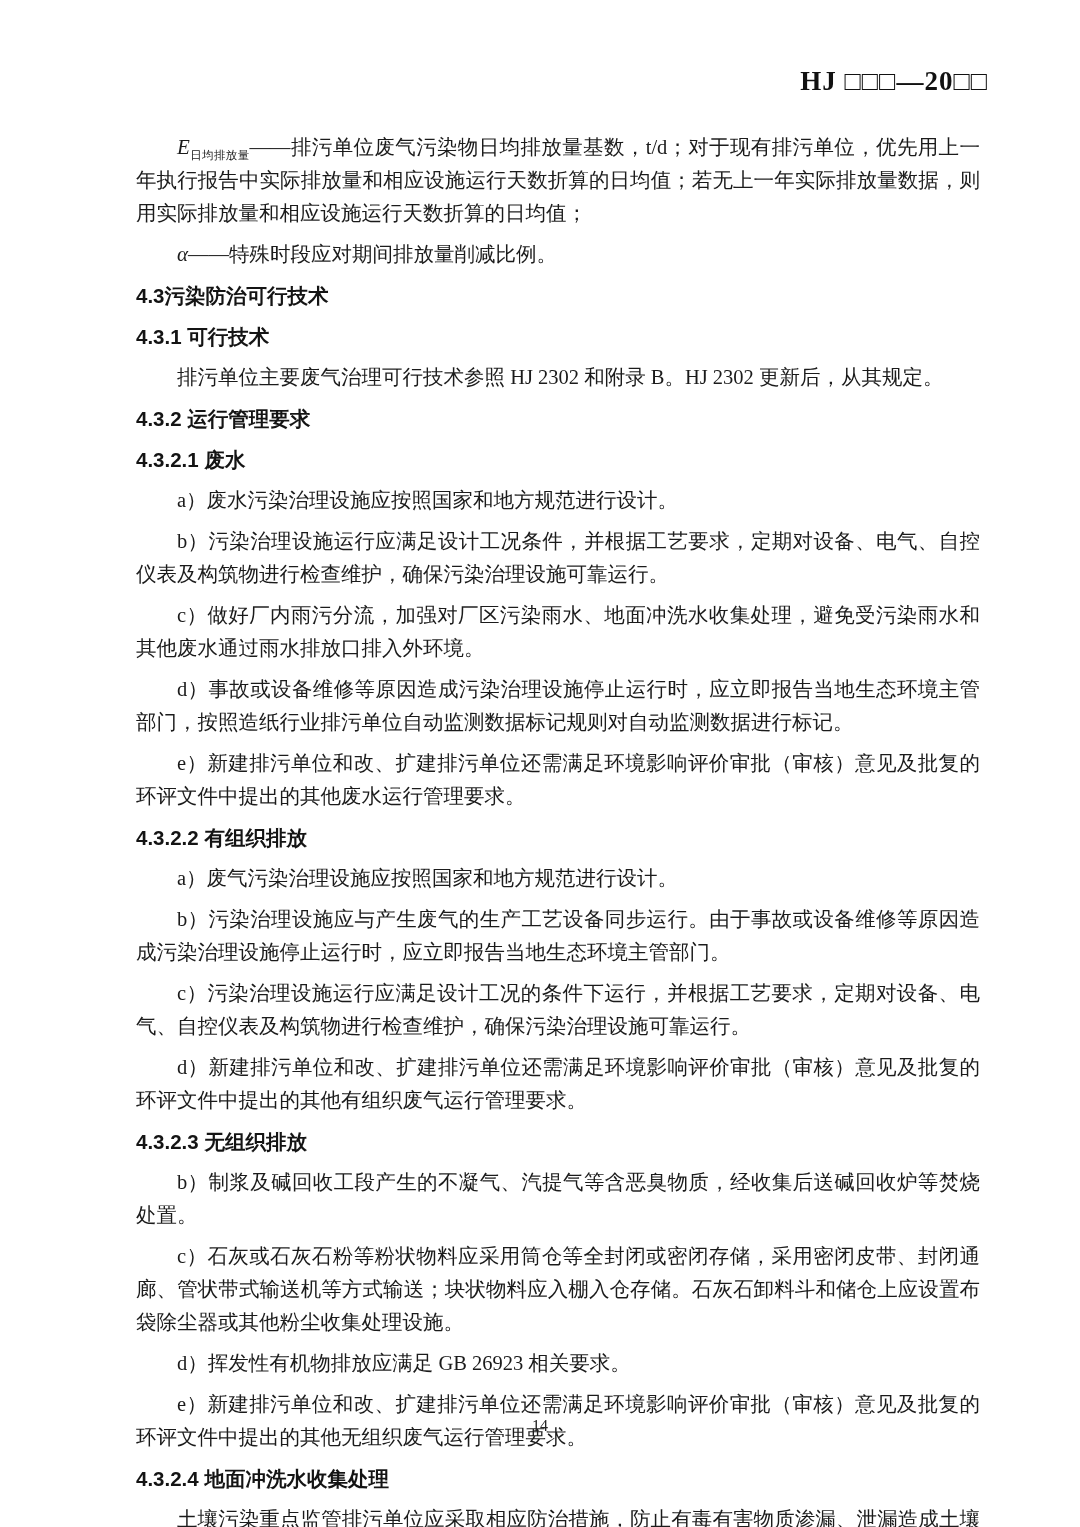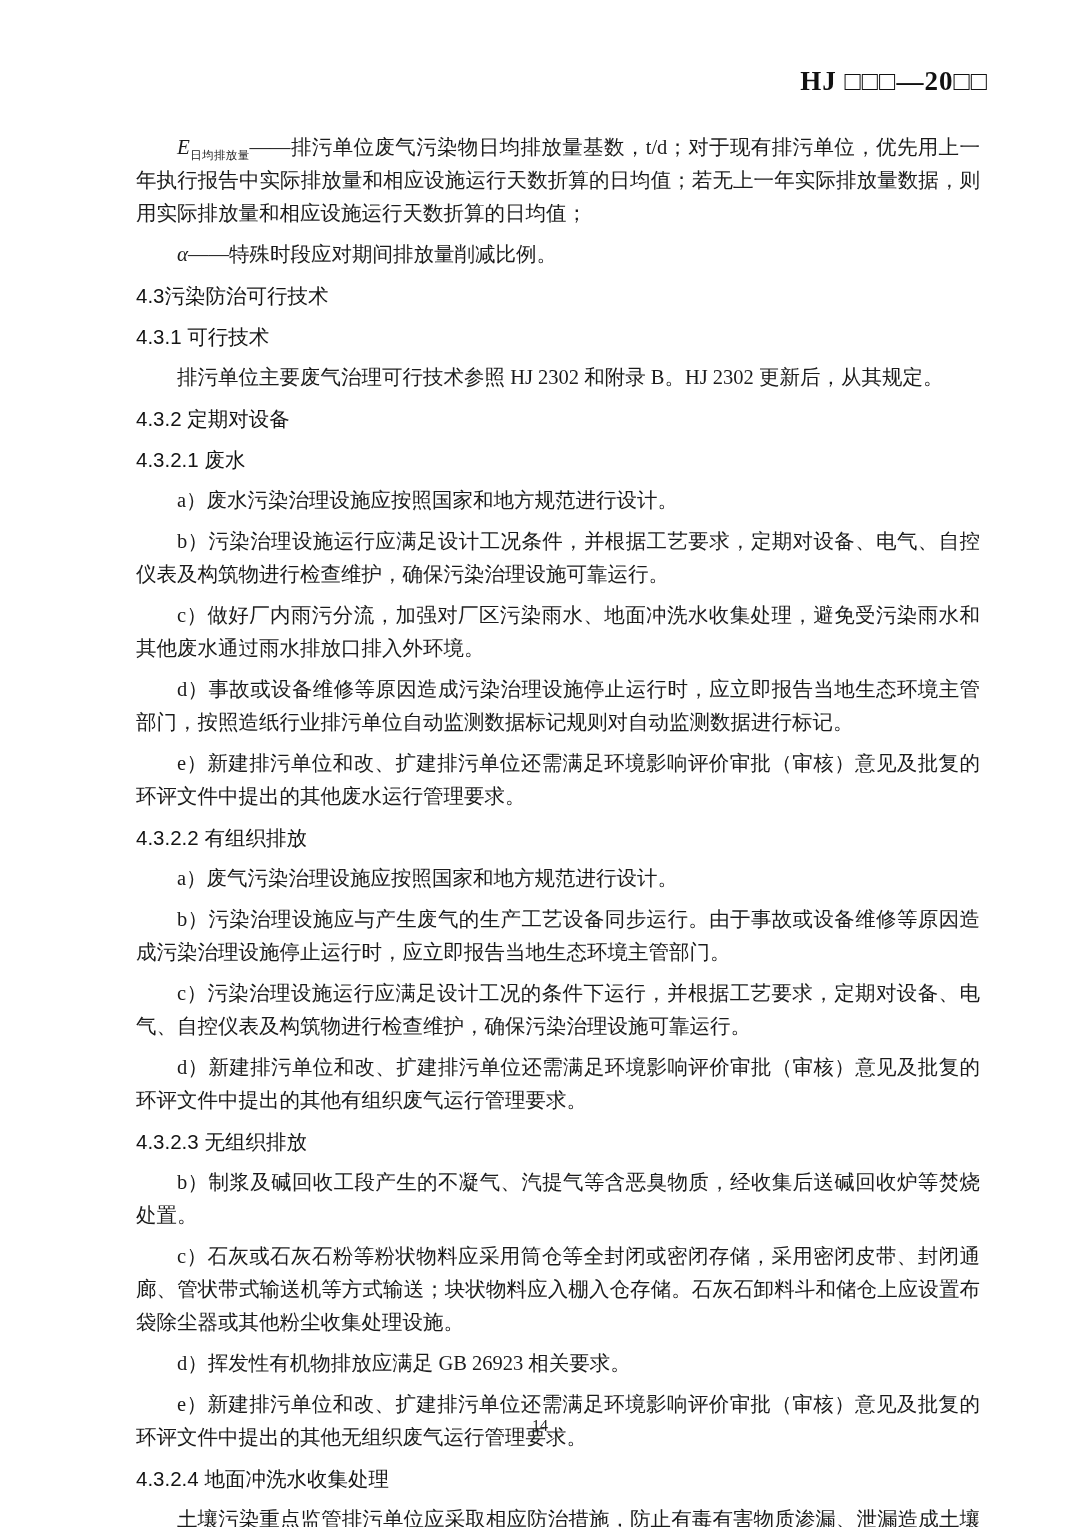--- a/index.html
+++ b/index.html
@@ -32,21 +32,21 @@
   .content p {
     margin: 8px;
     font-size: 20.5px;
     line-height: 33px;
     text-align: justify;
     text-indent: 2em;
     color: #1b1b1b;
   }
   .content p.heading {
     font-family: "Liberation Sans", sans-serif;
-    font-weight: normal;
+    font-weight: bold;
     text-indent: 0;
     text-align: left;
     color: #141414;
   }
   .content p.term i {
     font-family: "Liberation Serif", serif;
     font-style: italic;
     font-size: 21px;
   }
   .content p.term sub {
@@ -75,21 +75,21 @@
   <div class="page-header">
     <span class="header-code">HJ □□□—20□□</span>
   </div>
 
   <div class="content" id="content">
       <p class="term"><i>E</i><sub>日均排放量</sub><span>——排污单位废气污染物日均排放量基数，t/d；对于现有排污单位，优先用上一年执行报告中实际排放量和相应设施运行天数折算的日均值；若无上一年实际排放量数据，则用实际排放量和相应设施运行天数折算的日均值；</span></p>
       <p class="term"><i>α</i><span>——特殊时段应对期间排放量削减比例。</span></p>
       <p class="heading">4.3污染防治可行技术</p>
       <p class="heading">4.3.1 可行技术</p>
       <p class="body">排污单位主要废气治理可行技术参照 HJ 2302 和附录 B。HJ 2302 更新后，从其规定。</p>
-      <p class="heading">4.3.2 定期对设备</p>
+      <p class="heading">4.3.2 运行管理要求</p>
       <p class="heading">4.3.2.1 废水</p>
       <p class="body">a）废水污染治理设施应按照国家和地方规范进行设计。</p>
       <p class="body">b）污染治理设施运行应满足设计工况条件，并根据工艺要求，定期对设备、电气、自控仪表及构筑物进行检查维护，确保污染治理设施可靠运行。</p>
       <p class="body">c）做好厂内雨污分流，加强对厂区污染雨水、地面冲洗水收集处理，避免受污染雨水和其他废水通过雨水排放口排入外环境。</p>
       <p class="body">d）事故或设备维修等原因造成污染治理设施停止运行时，应立即报告当地生态环境主管部门，按照造纸行业排污单位自动监测数据标记规则对自动监测数据进行标记。</p>
       <p class="body">e）新建排污单位和改、扩建排污单位还需满足环境影响评价审批（审核）意见及批复的环评文件中提出的其他废水运行管理要求。</p>
       <p class="heading">4.3.2.2 有组织排放</p>
       <p class="body">a）废气污染治理设施应按照国家和地方规范进行设计。</p>
       <p class="body">b）污染治理设施应与产生废气的生产工艺设备同步运行。由于事故或设备维修等原因造成污染治理设施停止运行时，应立即报告当地生态环境主管部门。</p>
       <p class="body">c）污染治理设施运行应满足设计工况的条件下运行，并根据工艺要求，定期对设备、电气、自控仪表及构筑物进行检查维护，确保污染治理设施可靠运行。</p>

